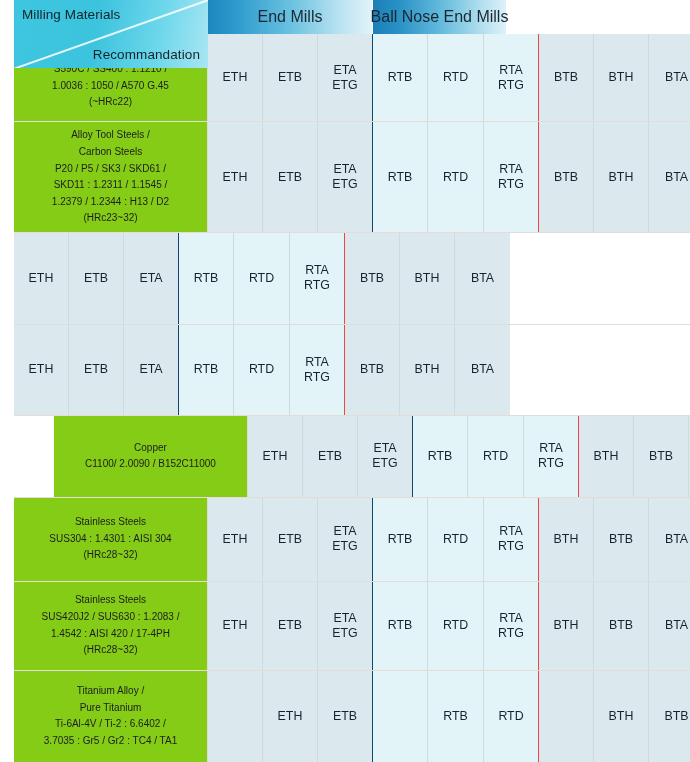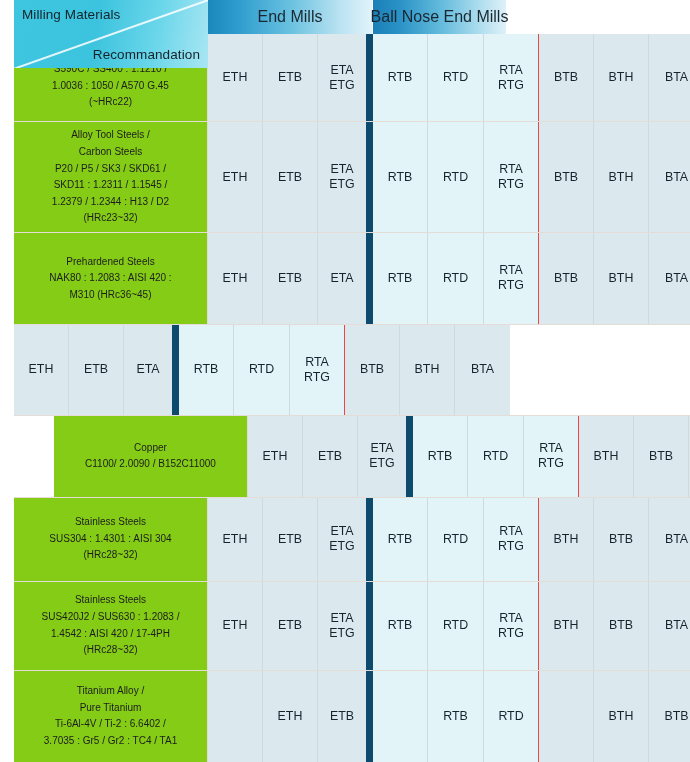--- a/index.html
+++ b/index.html
@@ -111,21 +111,21 @@
   .dcell.last{border-right:none;}
   .c-a1,.c-a2,.c-a3{background:#dbe9ef;}
   .c-b1,.c-b2,.c-b3{background:#e3f4f9;}
   .c-c1,.c-c2,.c-c3{background:#dbe9ef;}
   .c-a1,.c-a2,.c-a3{width:55px;flex:0 0 55px;}
   .c-b1{width:55px;flex:0 0 55px;}
   .c-b2{width:56px;flex:0 0 56px;}
   .c-b3{width:55px;flex:0 0 55px;}
   .c-c1,.c-c2,.c-c3{width:55px;flex:0 0 55px;}
   
-  .c-a3{border-right:7px solid #0c4a6e;}
+  .c-a3{border-right:1px solid #0c4a6e;}
   .c-b3{border-right:1px solid #ef4444;}
 </style>
 </head>
 <body>
 
 <div id="table">
 
   <div class="thead">
 
     <div class="hrow r1">
@@ -187,23 +187,20 @@
 ETG</div>
         <div class="dcell c-b1">RTB</div>
         <div class="dcell c-b2">RTD</div>
         <div class="dcell c-b3">RTA
 RTG</div>
         <div class="dcell c-c1">BTB</div>
         <div class="dcell c-c2">BTH</div>
         <div class="dcell c-c3 last">BTA</div>
       </div>
       <div class="row" style="flex: 0 0 12.536%;">
-        <div class="matcell" style="white-space: pre-line;">Prehardened Steels
-NAK80 : 1.2083 : AISI 420 :
-M310 (HRc36~45)</div>
         <div class="dcell c-a1">ETH</div>
         <div class="dcell c-a2">ETB</div>
         <div class="dcell c-a3">ETA</div>
         <div class="dcell c-b1">RTB</div>
         <div class="dcell c-b2">RTD</div>
         <div class="dcell c-b3">RTA
 RTG</div>
         <div class="dcell c-c1">BTB</div>
         <div class="dcell c-c2">BTH</div>
         <div class="dcell c-c3 last">BTA</div>

